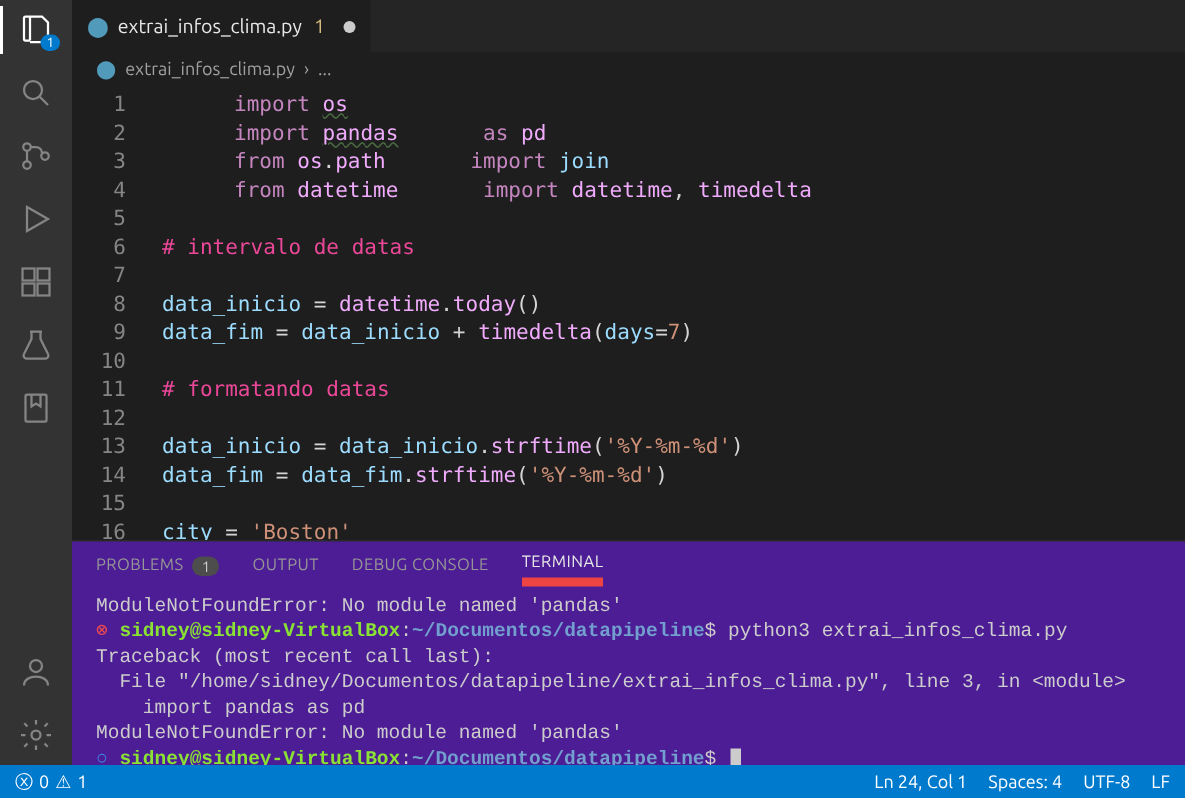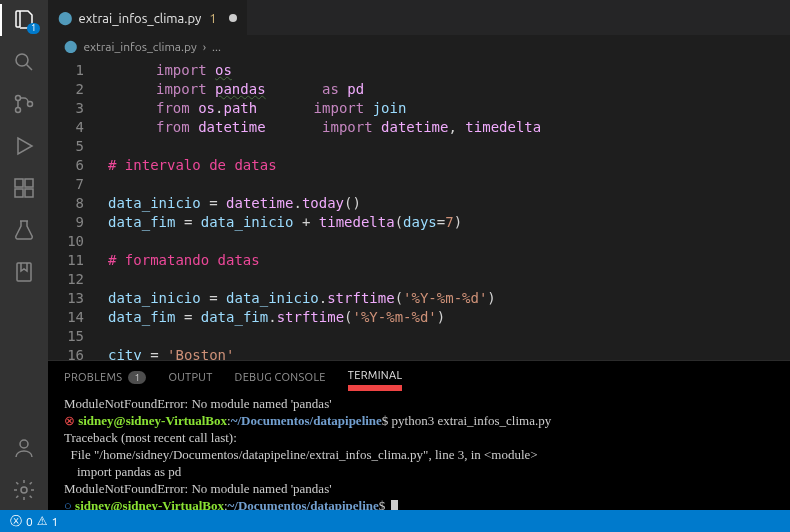--- a/index.html
+++ b/index.html
@@ -45,26 +45,26 @@
 .code { flex:1; padding:4px 0 4px 12px; white-space:pre; color:#d4d4d4; overflow:hidden;}
 .minimap { width:28px; background:#1e1e1e; }
 .kw { color:#c586c0;margin-left:48px; }
 .fn { color:#f0abfc; }
 .mod { color:#f0abfc; }
 .var { color:#9cdcfe; }
 .str { color:#ce9178; }
 .cmt { color:#ec4899; }
 .op { color:#d4d4d4; }
 .underline { text-decoration: underline wavy rgba(98,151,85,0.6); text-decoration-thickness:1px; }
-.panel { height:150px; background:#000000; border-top:1px solid #2b2b2b; display:flex; flex-direction:column; }
+.panel { height:150px; background:#4c1d95; border-top:1px solid #2b2b2b; display:flex; flex-direction:column; }
 .panel-tabs { height:32px; display:flex; align-items:center; gap:22px; padding:0 16px; font-size:11px; color:#969696; }
 .panel-tab { cursor:pointer; display:flex; align-items:center; gap:6px; text-transform:uppercase; letter-spacing:0.3px;}
 .panel-tab.active { color:#e7e7e7; border-bottom:6px solid #ef4444; padding-bottom:4px; margin-bottom:-5px;}
 .panel-badge { background:#4d4d4d; color:#ccc; border-radius:8px; font-size:10px; padding:1px 6px;}
-.terminal-body { flex:1; padding:2px 16px 6px 16px; font-family:Liberation Serif, serif; font-size:13px; line-height:17px; color:#cccccc; overflow:hidden; white-space:pre-wrap; }
+.terminal-body { flex:1; padding:2px 16px 6px 16px; font-family:Liberation Mono, monospace; font-size:13px; line-height:17px; color:#cccccc; overflow:hidden; white-space:pre-wrap; }
 .term-err { color:#f14c4c; }
 .term-user { color:#8ae234; font-weight:bold;}
 .term-path { color:#729fcf; font-weight:bold;}
 .status-bar { height:22px; background:#007acc; color:#fff; display:flex; justify-content:space-between; align-items:center; font-size:12px; padding:0 10px; }
 .status-left, .status-right { display:flex; gap:14px; align-items:center;}
 .status-item { display:flex; align-items:center; gap:4px; cursor:pointer;}
 svg { display:block; }
 .cursor-block { display:inline-block; width:7px; height:14px; background:#cccccc; vertical-align:middle; margin-left:2px;}
 </style>
 </head>
@@ -216,13 +216,27 @@
 
 <div class="status-bar">
   <div class="status-left">
     <div class="status-item">
       <span>ⓧ</span>
         <span>0</span>
       <span>⚠</span>
         <span>1</span>
     </div>
   </div>
+  <div class="status-right">
+    <div class="status-item">
+        <span>Ln 24, Col 1</span>
+      </div>
+    <div class="status-item">
+        <span>Spaces: 4</span>
+      </div>
+    <div class="status-item">
+        <span>UTF-8</span>
+      </div>
+    <div class="status-item">
+        <span>LF</span>
+      </div>
+  </div>
 </div>
 
 </body></html>

